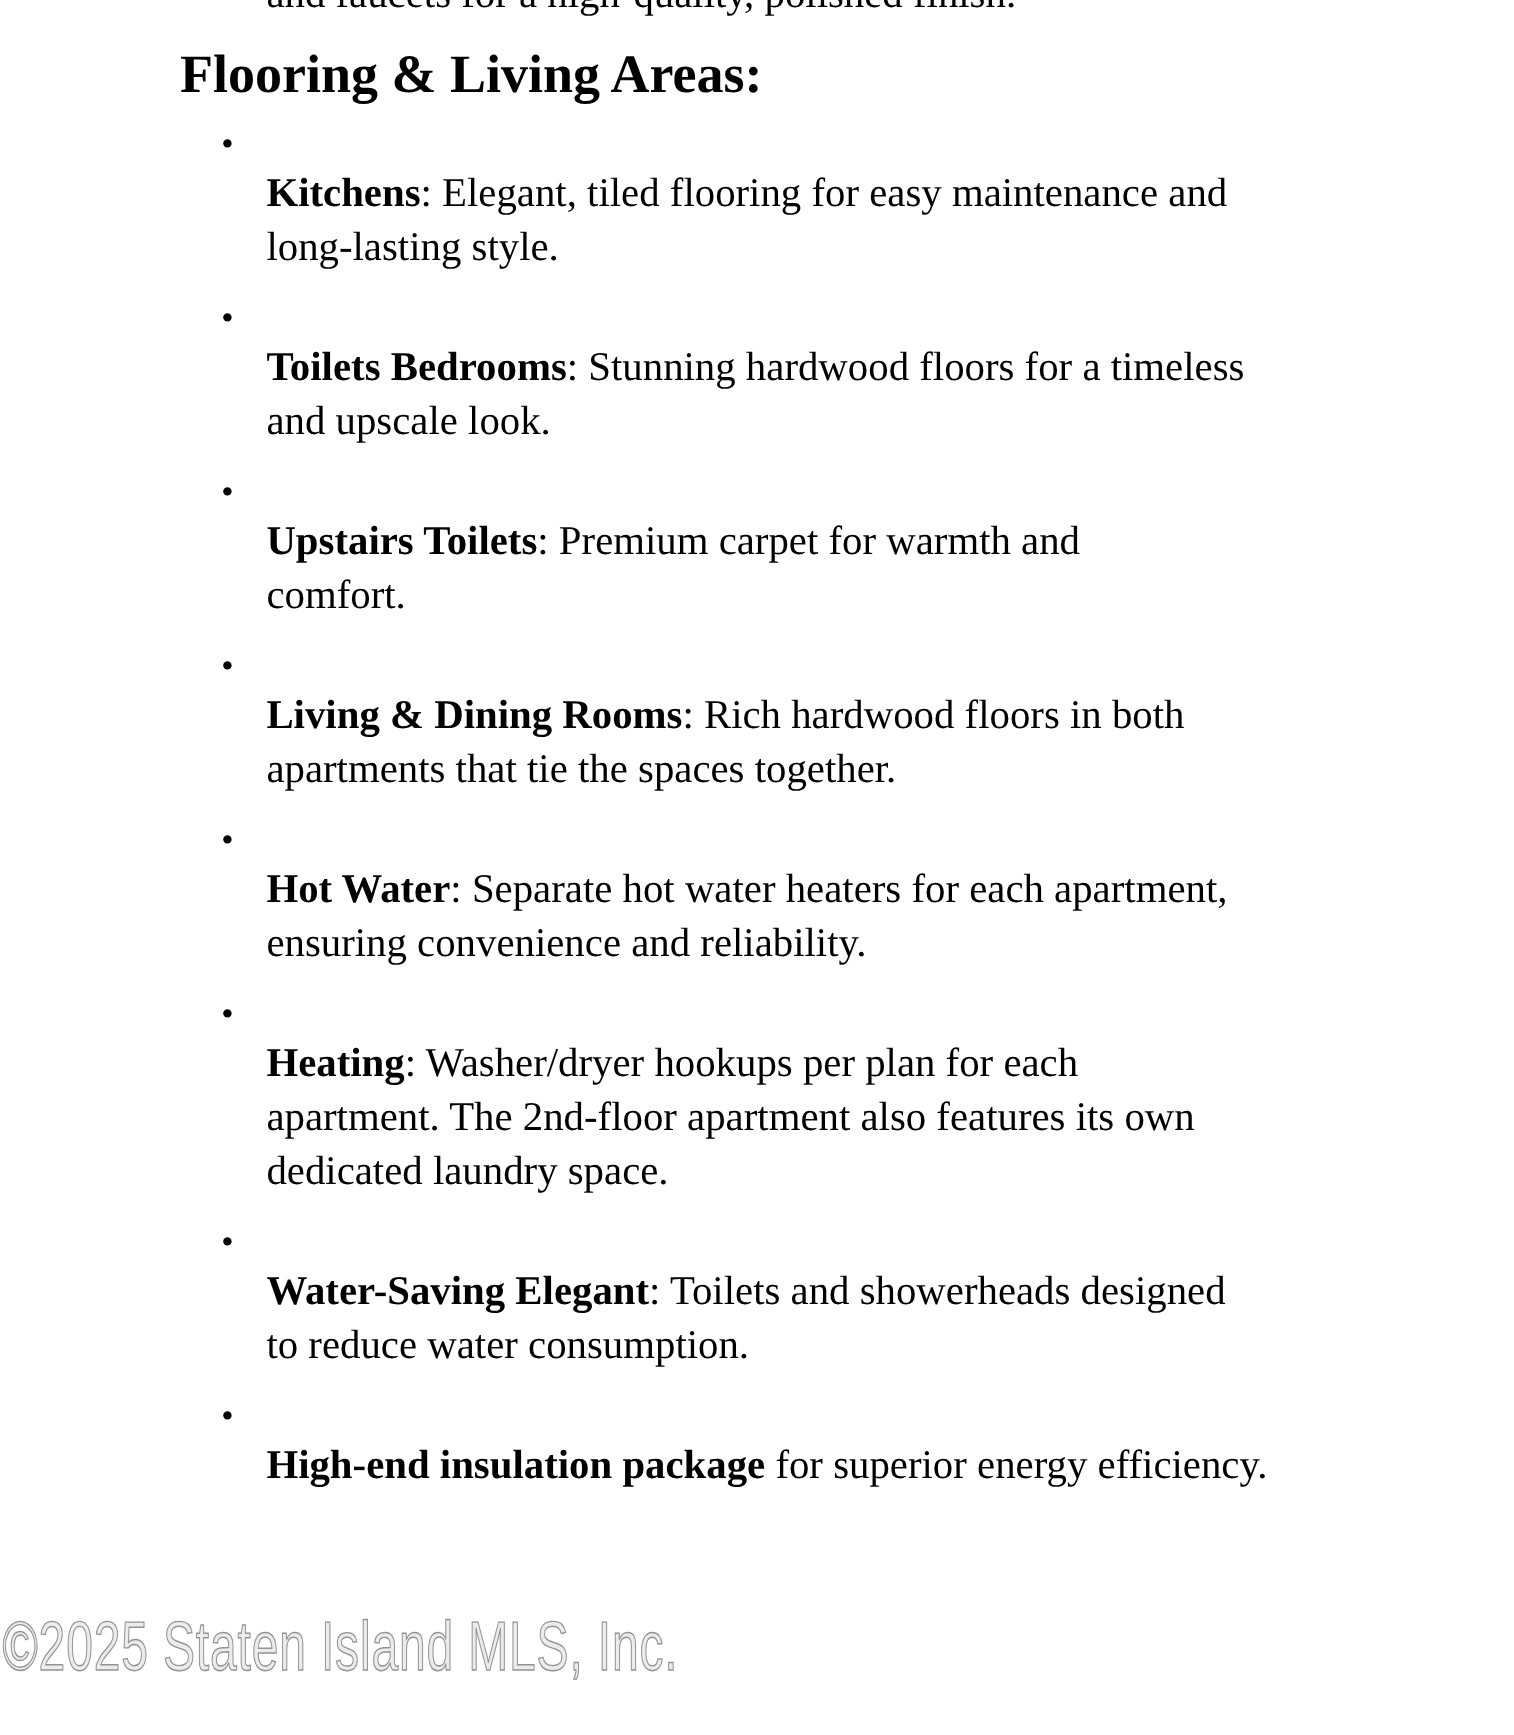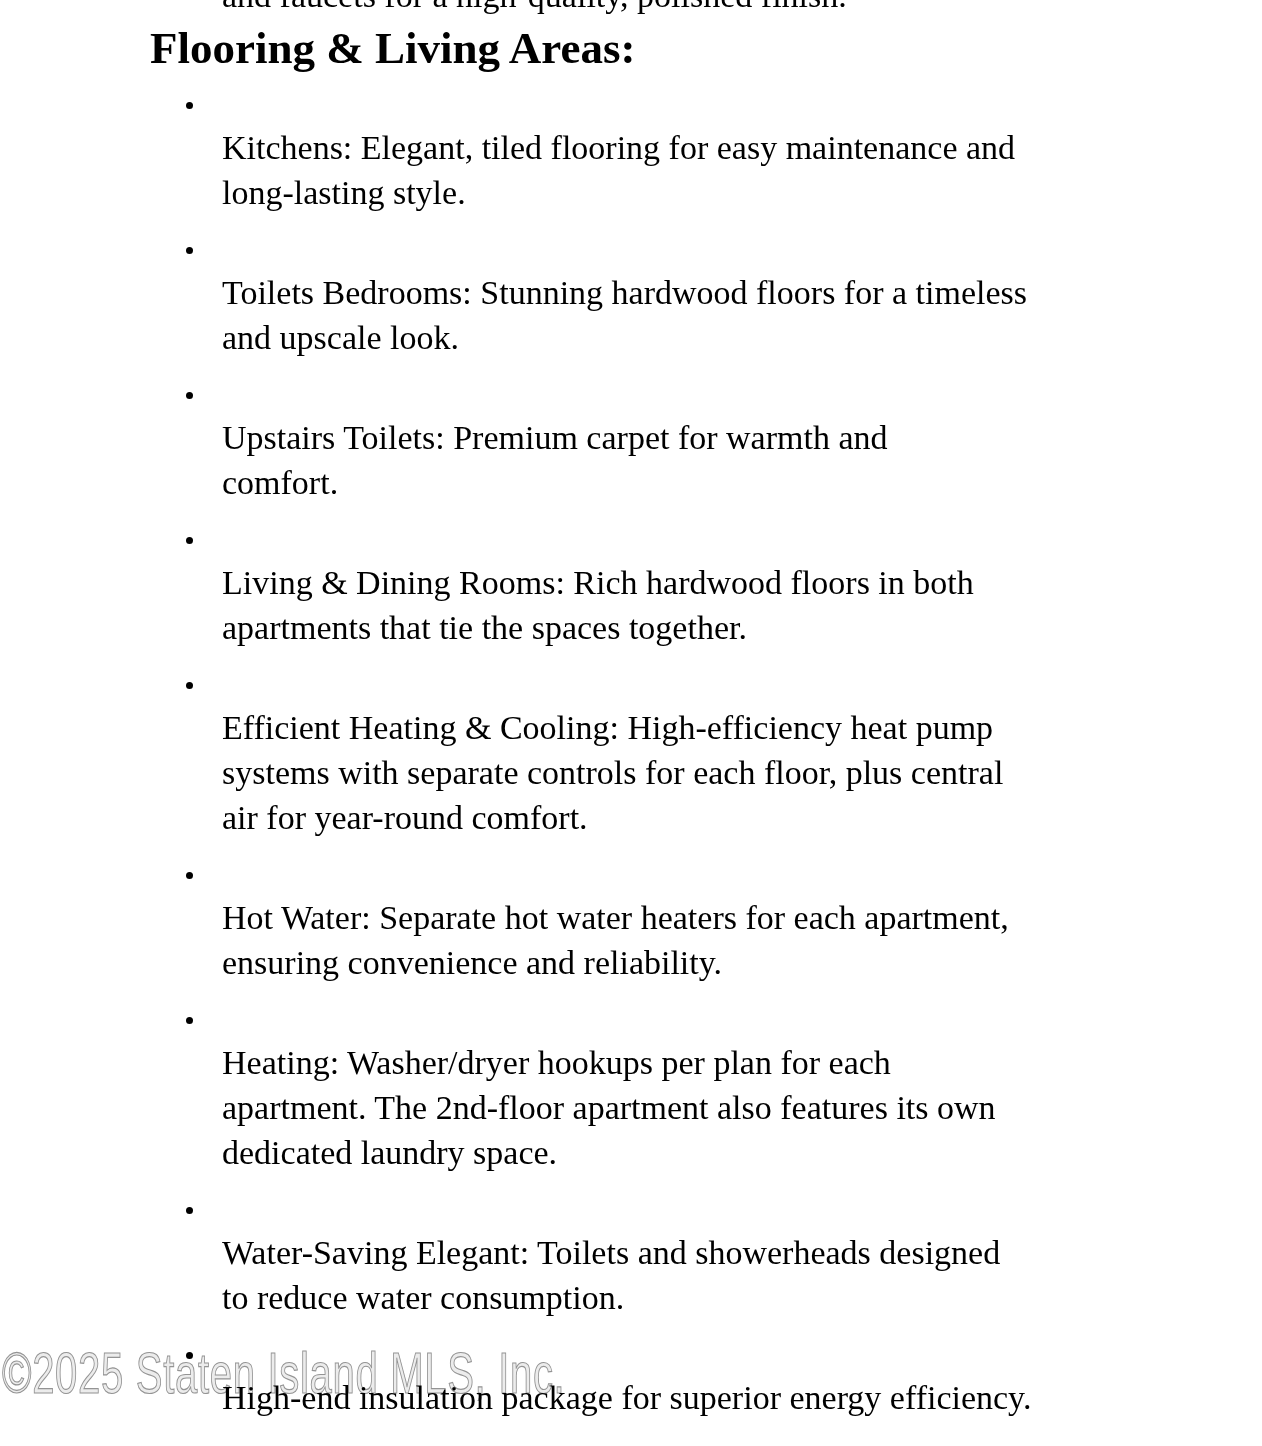--- a/index.html
+++ b/index.html
@@ -28,21 +28,21 @@
   .partial-line {
     margin: -27px 0 0 0;
     padding-left: 72px;
     line-height: 45px;
     white-space: pre-line;
   }
   h2.section-heading {
     font-size: 45px;
     line-height: 56px;
     font-weight: bold;
-    margin: 2px 0 4px 0;
+    margin: 16px 0 4px 0;
   }
   ul.feature-list, ul.sub-list {
     list-style: none;
     margin: 0;
     padding: 0;
   }
   ul.feature-list > li {
     position: relative;
     padding-left: 72px;
     text-indent: -25px;
@@ -52,21 +52,21 @@
   }
   .bullet-dot {
     position: absolute;
     left: 36px;
     top: 22px;
     width: 7px;
     height: 7px;
     border-radius: 50%;
     background: #000;
   }
-  b { font-weight: normal; }
+  b { font-weight: bold; }
   .watermark {
     position: absolute;
     left: 2px;
     top: 1344px;
     z-index: 0;
     font-family: "Liberation Sans", "DejaVu Sans", sans-serif;
     font-size: 58px;
     line-height: 1;
     letter-spacing: 1px;
     color: #ececec;
@@ -102,25 +102,20 @@
     </li>
     <li>
       <span class="bullet-dot"></span><b>Living &amp; Dining Rooms</b><span>: Rich hardwood floors in both
 apartments that tie the spaces together.</span>
     </li>
   </ul>
 
 
   <ul class="feature-list">
     <li>
-      <span class="bullet-dot"></span><b>Efficient Heating &amp; Cooling</b><span>: High-efficiency heat pump
-systems with separate controls for each floor, plus central
-air for year-round comfort.</span>
-    </li>
-    <li>
       <span class="bullet-dot"></span><b>Hot Water</b><span>: Separate hot water heaters for each apartment,
 ensuring convenience and reliability.</span>
     </li>
     <li>
       <span class="bullet-dot"></span><b>Heating</b><span>: Washer/dryer hookups per plan for each
 apartment. The 2nd-floor apartment also features its own
 dedicated laundry space.</span>
     </li>
     <li>
       <span class="bullet-dot"></span><b>Water-Saving Elegant</b><span>: Toilets and showerheads designed

